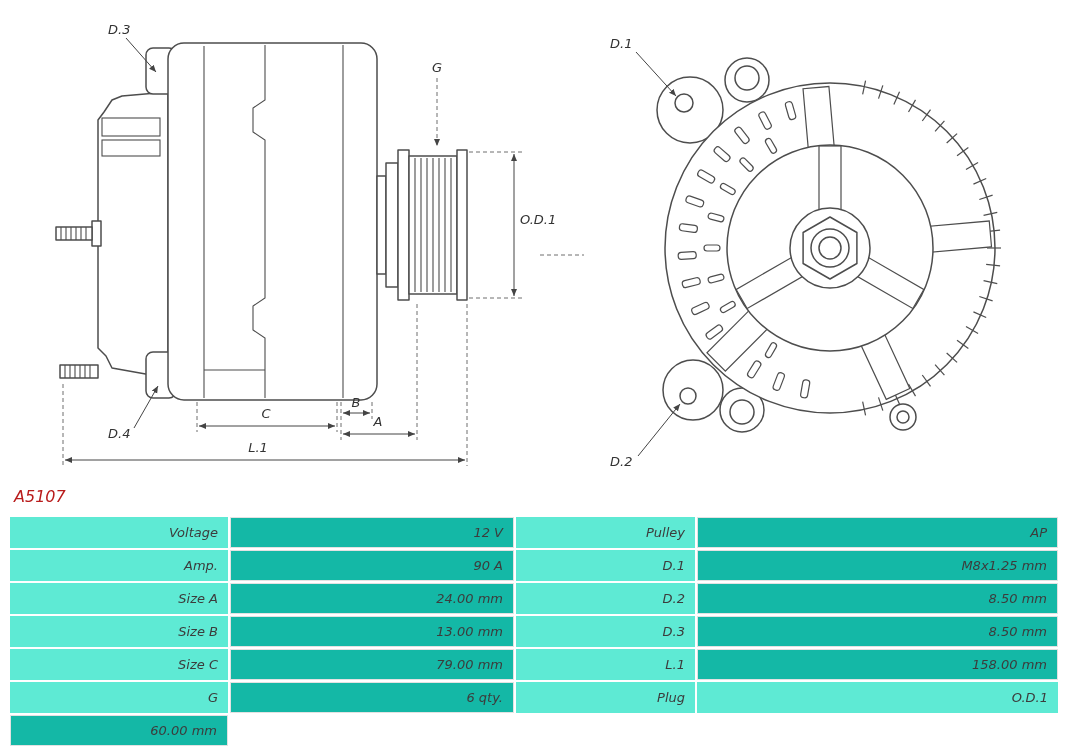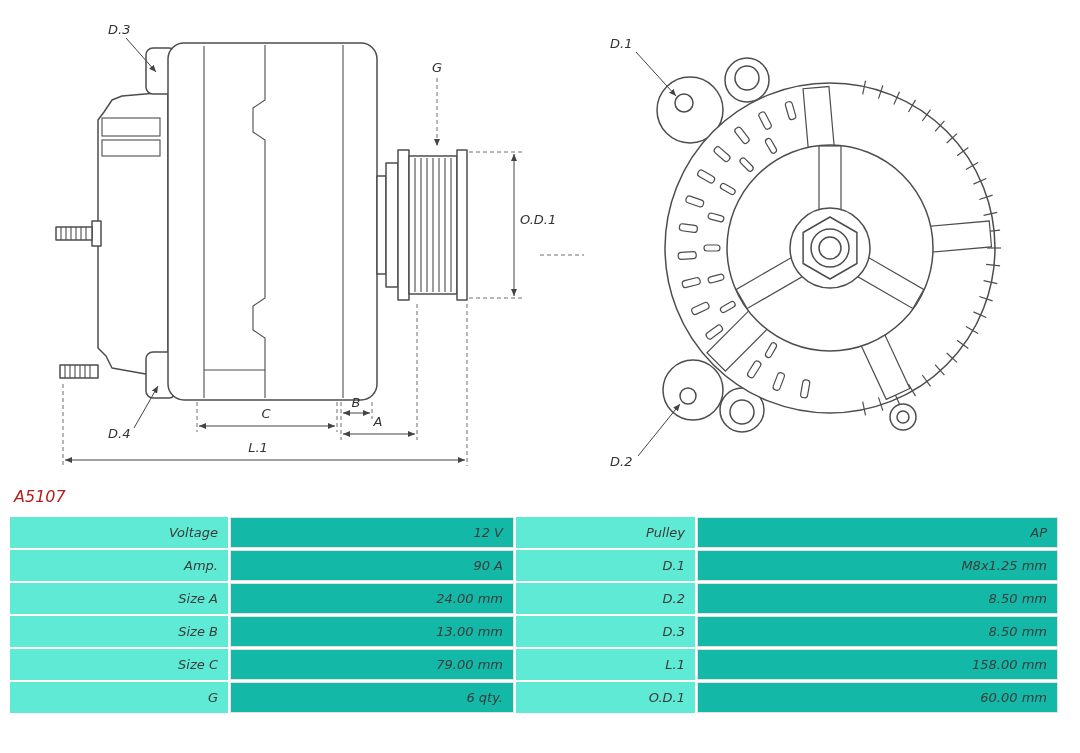--- a/index.html
+++ b/index.html
@@ -239,19 +239,20 @@
     <div class="cell lbl">Size B</div>
       <div class="cell val">13.00 mm</div>
       <div class="cell lbl">D.3</div>
       <div class="cell val">8.50 mm</div>
     <div class="cell lbl">Size C</div>
       <div class="cell val">79.00 mm</div>
       <div class="cell lbl">L.1</div>
       <div class="cell val">158.00 mm</div>
     <div class="cell lbl">G</div>
       <div class="cell val">6 qty.</div>
+      <div class="cell lbl">Plug</div>
     <div class="cell lbl">O.D.1</div>
       <div class="cell val">60.00 mm</div>
       <div class="cell lbl"></div>
       <div class="cell val"></div>
   </div>
 
 </div>
 
 </body></html>

